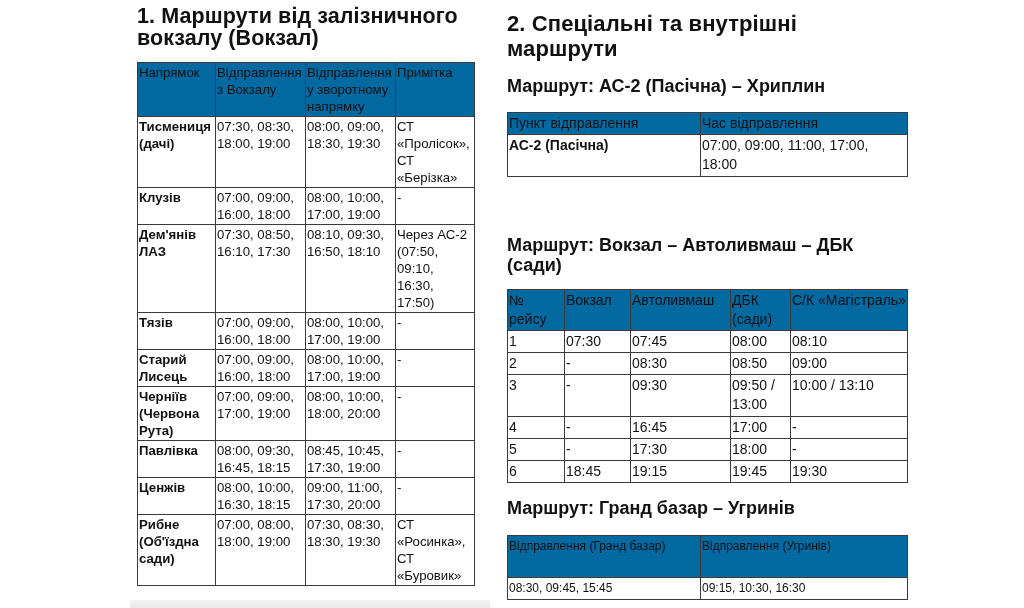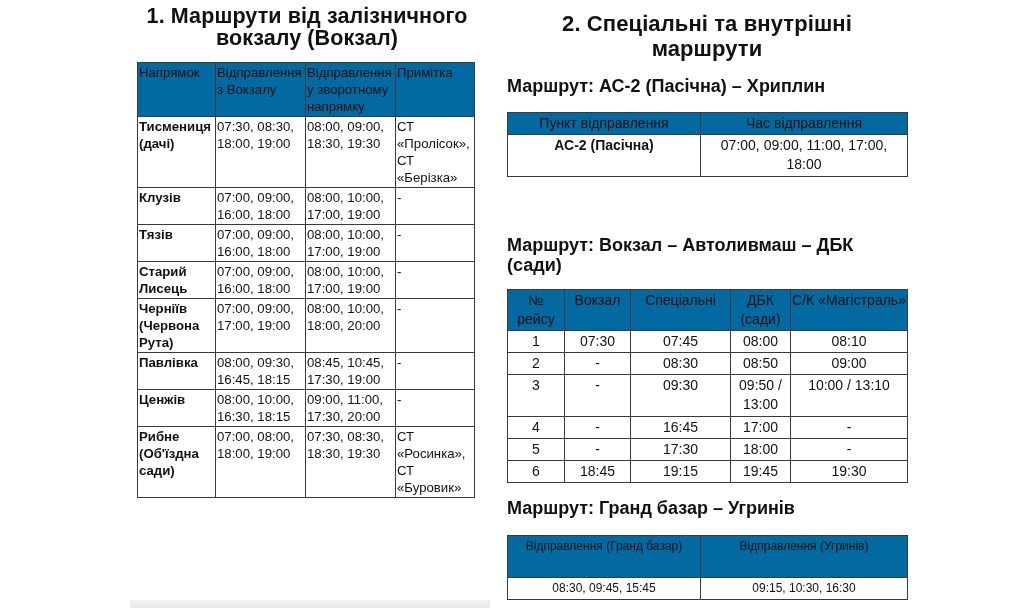--- a/index.html
+++ b/index.html
@@ -13,21 +13,20 @@
   .panel { position: absolute; top: 0; }
   #left { left: 137px; width: 338px; height: 608px; }
   #right { left: 507px; width: 402px; height: 608px; }
   #left-shadow {
     position: absolute; left: 130px; top: 600px; width: 360px; height: 8px;
     background: linear-gradient(#f3f3f3, #e9e9e9);
   }
   h1 {
     margin: 0; font-size: 21.5px; line-height: 22px; font-weight: bold; color: #111;
     letter-spacing: 0.1px;
-    text-align: center;
   }
   h2 {
     margin: 0; font-size: 18px; line-height: 20px; font-weight: bold; color: #111;
   }
   table {
     border-collapse: collapse; table-layout: fixed;
     font-size: 13.2px; line-height: 17px; color: #111;
   }
   td, th {
     border: 1.5px solid #3a3a3a; vertical-align: top; text-align: left;
@@ -38,21 +37,21 @@
   td.b { font-weight: bold; }
   #t-main { position: absolute; top: 62px; left: 0; width: 337px; font-size: 13.2px; }
   #left-title { position: absolute; top: 5px; left: 0; width: 340px; }
   #right-title { position: absolute; top: 11px; left: 0; width: 400px; font-size: 22px; line-height: 25px; }
   #sub1 { position: absolute; top: 76px; left: 0; }
   #t1 { position: absolute; top: 112px; left: 0; width: 400px; font-size: 14px; }
   #sub2 { position: absolute; top: 235px; left: 0; width: 400px; }
   #t2 { position: absolute; top: 289px; left: 0; width: 400px; font-size: 14px; }
   #sub3 { position: absolute; top: 498px; left: 0; }
   #t3 { position: absolute; top: 535px; left: 0; width: 400px; font-size: 12px; }
-  #t1 td, #t1 th, #t2 td, #t2 th, #t3 td, #t3 th { line-height: 19px; text-align: center; }
+  #t1 td, #t1 th, #t2 td, #t2 th, #t3 td, #t3 th { line-height: 19px; }
 </style>
 </head>
 <body>
 
 <div id="left-shadow"></div>
 
 <div class="panel" id="left">
   <h1 id="left-title">1. Маршрути від залізничного вокзалу (Вокзал)</h1>
   <table id="t-main">
     <colgroup>
@@ -74,20 +73,26 @@
         <td class="b">Тисмениця (дачі)</td>
         <td>07:30, 08:30, 18:00, 19:00</td>
         <td>08:00, 09:00, 18:30, 19:30</td>
         <td>СТ «Пролісок», СТ «Берізка»</td>
       </tr>
       <tr style="height:34px">
         <td class="b">Клузів</td>
         <td>07:00, 09:00, 16:00, 18:00</td>
         <td>08:00, 10:00, 17:00, 19:00</td>
         <td>-</td>
+      </tr>
+      <tr style="height:88px">
+        <td class="b">Дем'янів ЛАЗ</td>
+        <td>07:30, 08:50, 16:10, 17:30</td>
+        <td>08:10, 09:30, 16:50, 18:10</td>
+        <td>Через АС-2 (07:50, 09:10, 16:30, 17:50)</td>
       </tr>
       <tr style="height:34px">
         <td class="b">Тязів</td>
         <td>07:00, 09:00, 16:00, 18:00</td>
         <td>08:00, 10:00, 17:00, 19:00</td>
         <td>-</td>
       </tr>
       <tr style="height:36px">
         <td class="b">Старий Лисець</td>
         <td>07:00, 09:00, 16:00, 18:00</td>
@@ -151,21 +156,21 @@
       <col style="width:57px">
         <col style="width:66px">
         <col style="width:100px">
         <col style="width:60px">
         <col style="width:117px">
     </colgroup>
     <thead>
       <tr style="height:41px">
         <th>№ рейсу</th>
         <th>Вокзал</th>
-        <th>Спеціальні</th>
+        <th>Автоливмаш</th>
         <th>ДБК (сади)</th>
         <th>С/К «Магістраль»</th>
       </tr>
     </thead>
     <tbody>
       <tr style="height:21px">
         <td>1</td>
         <td>07:30</td>
         <td>07:45</td>
         <td>08:00</td>

